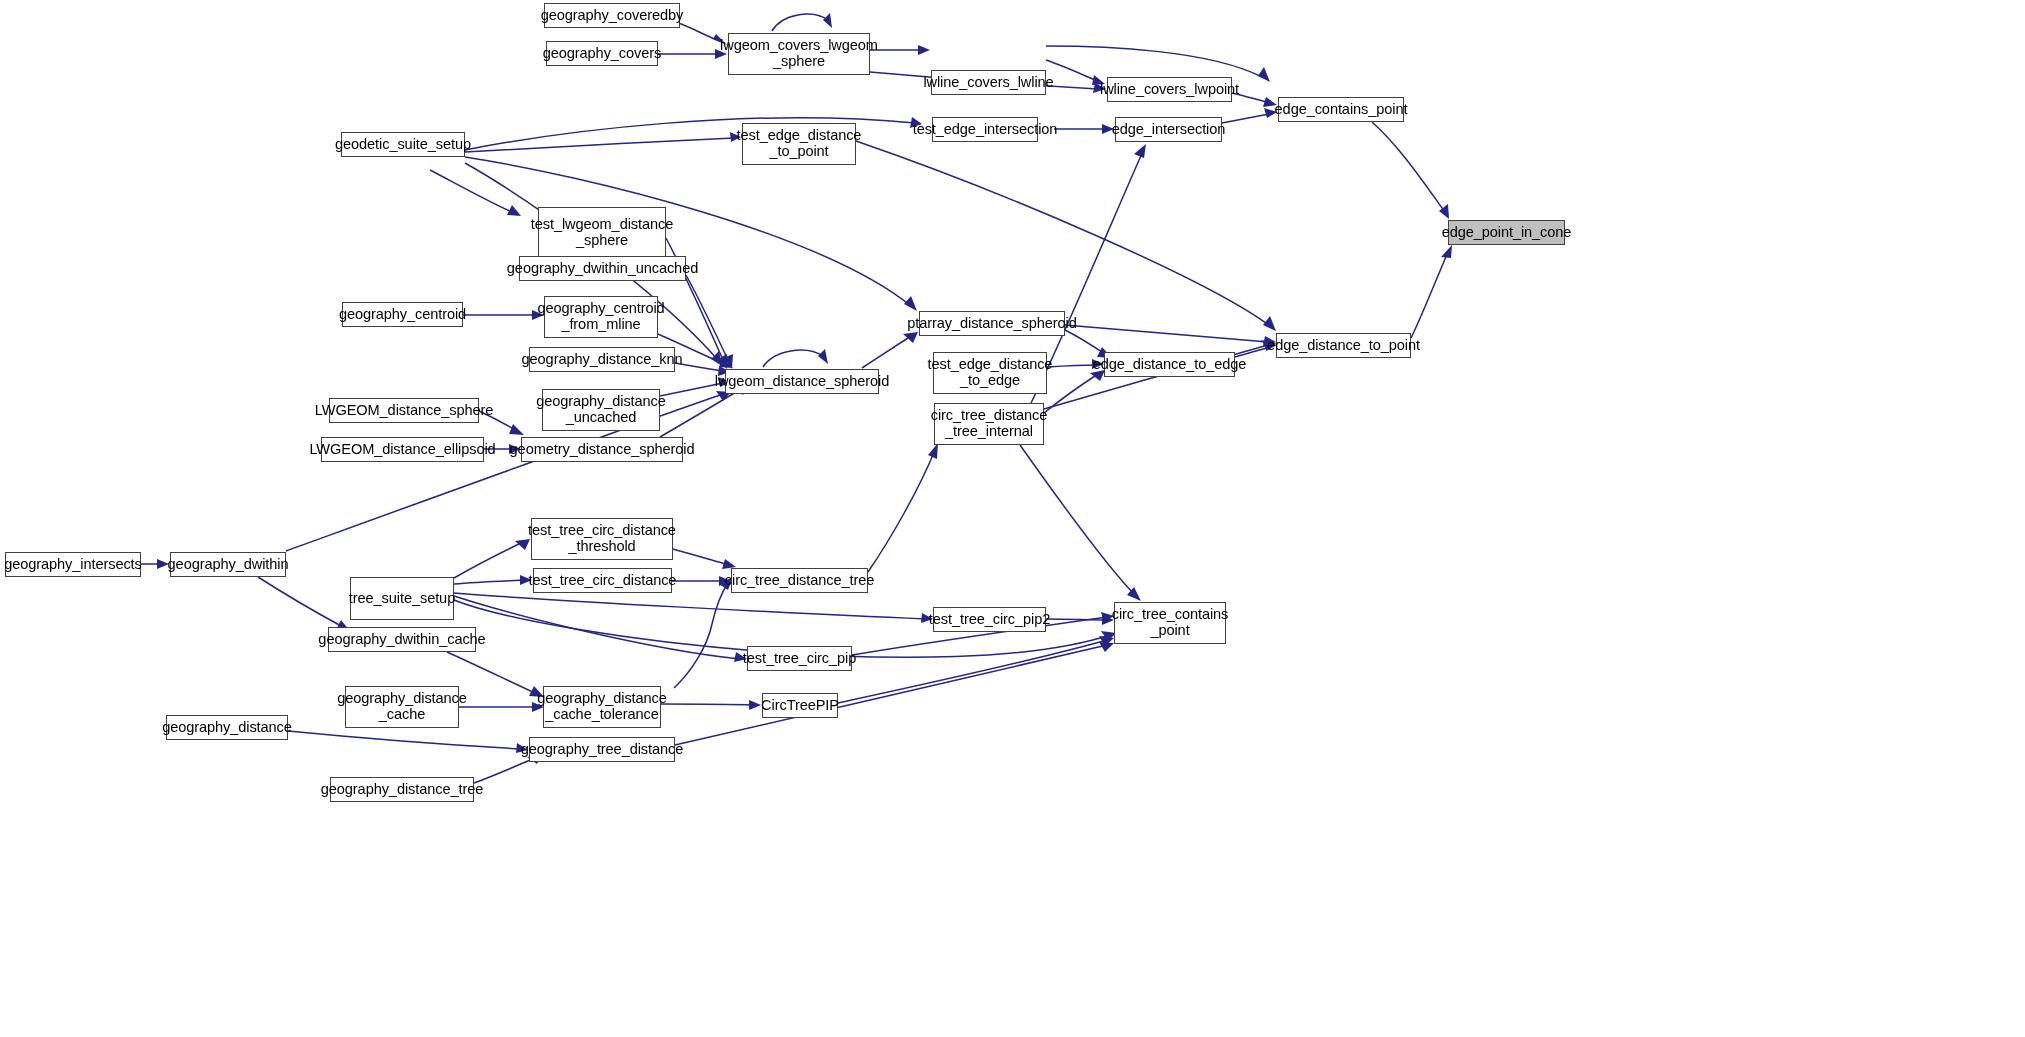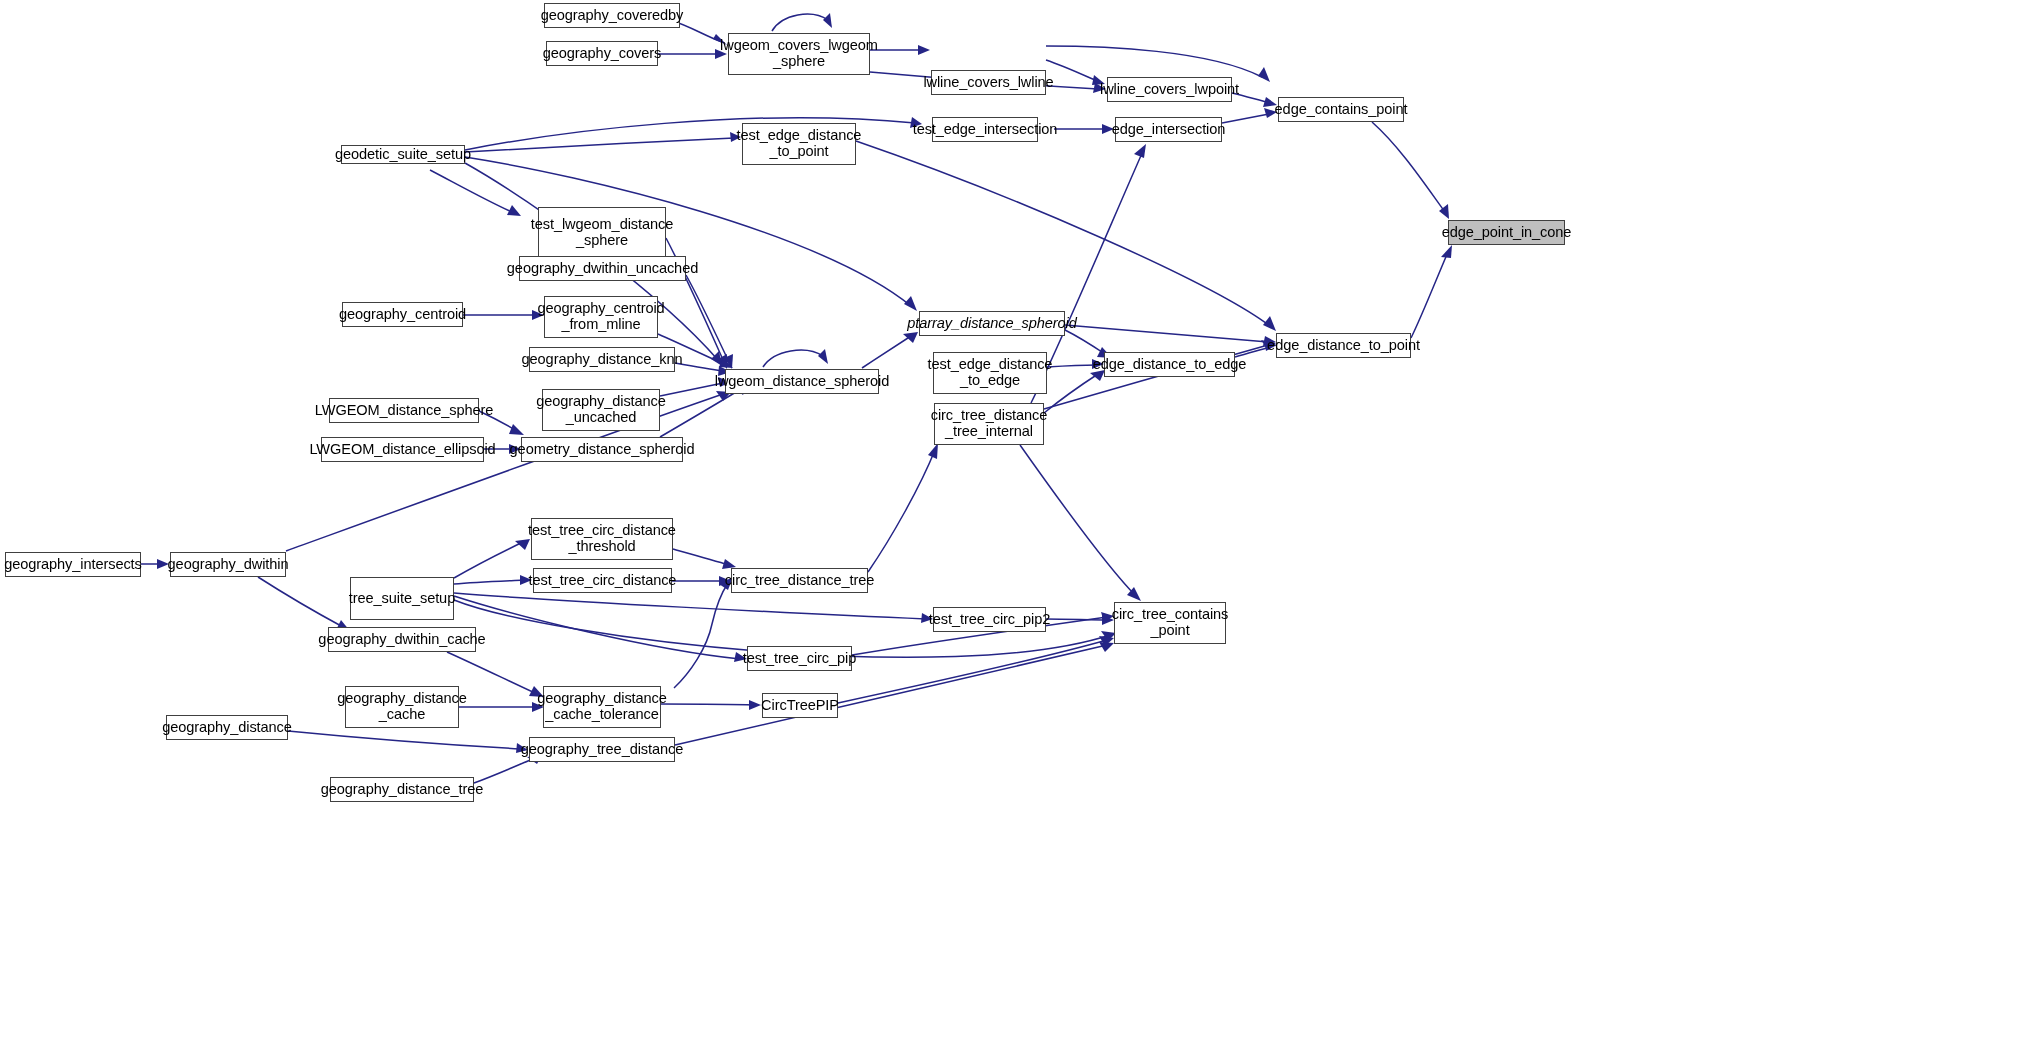--- a/index.html
+++ b/index.html
@@ -178,37 +178,37 @@
       <div class="node" style="left: 534px; top: 3px; width: 136px; height: 25px; margin-left: 10px;"><span>geography_coveredby</span></div>
       <div class="node" style="left: 546px; top: 41px; width: 112px; height: 25px;"><span>geography_covers</span></div>
       <div class="node" style="left: 728px; top: 33px; width: 142px; height: 42px;"><span>lwgeom_covers_lwgeom
 _sphere</span></div>
       <div class="node" style="left: 931px; top: 38px; width: 115px; height: 25px; margin-top: 32px;"><span>lwline_covers_lwline</span></div>
       <div class="node" style="left: 1107px; top: 77px; width: 125px; height: 25px;"><span>lwline_covers_lwpoint</span></div>
       <div class="node" style="left: 1278px; top: 97px; width: 126px; height: 25px;"><span>edge_contains_point</span></div>
       <div class="node" style="left: 923px; top: 117px; width: 106px; height: 25px; margin-left: 9px;"><span>test_edge_intersection</span></div>
       <div class="node" style="left: 1115px; top: 117px; width: 107px; height: 25px;"><span>edge_intersection</span></div>
       <div class="node highlight" style="left: 1448px; top: 220px; width: 117px; height: 25px;"><span>edge_point_in_cone</span></div>
-      <div class="node" style="left: 341px; top: 145px; width: 124px; height: 19px;"><span>geodetic_suite_setup</span></div>
+      <div class="node" style="left: 341px; top: 132px; width: 124px; height: 25px;"><span>geodetic_suite_setup</span></div>
       <div class="node" style="left: 742px; top: 123px; width: 114px; height: 42px;"><span>test_edge_distance
 _to_point</span></div>
       <div class="node" style="left: 538px; top: 207px; width: 128px; height: 52px;"><span>test_lwgeom_distance
 _sphere</span></div>
       <div class="node" style="left: 519px; top: 256px; width: 167px; height: 25px;"><span>geography_dwithin_uncached</span></div>
       <div class="node" style="left: 342px; top: 302px; width: 121px; height: 25px;"><span>geography_centroid</span></div>
       <div class="node" style="left: 544px; top: 296px; width: 114px; height: 42px;"><span>geography_centroid
 _from_mline</span></div>
       <div class="node" style="left: 529px; top: 347px; width: 146px; height: 25px;"><span>geography_distance_knn</span></div>
       <div class="node" style="left: 542px; top: 389px; width: 118px; height: 42px;"><span>geography_distance
 _uncached</span></div>
       <div class="node" style="left: 725px; top: 369px; width: 154px; height: 25px;"><span>lwgeom_distance_spheroid</span></div>
       <div class="node" style="left: 329px; top: 398px; width: 150px; height: 25px;"><span>LWGEOM_distance_sphere</span></div>
       <div class="node" style="left: 321px; top: 437px; width: 163px; height: 25px;"><span>LWGEOM_distance_ellipsoid</span></div>
       <div class="node" style="left: 521px; top: 437px; width: 162px; height: 25px;"><span>geometry_distance_spheroid</span></div>
-      <div class="node" style="left: 919px; top: 311px; width: 146px; height: 25px; font-style: italic;"><span>ptarray_distance_spheroid</span></div>
+      <div class="node" style="left: 919px; top: 311px; width: 146px; height: 25px;"><span>ptarray_distance_spheroid</span></div>
       <div class="node" style="left: 933px; top: 352px; width: 114px; height: 42px;"><span>test_edge_distance
 _to_edge</span></div>
       <div class="node" style="left: 1104px; top: 352px; width: 131px; height: 25px;"><span>edge_distance_to_edge</span></div>
       <div class="node" style="left: 1276px; top: 333px; width: 135px; height: 25px;"><span>edge_distance_to_point</span></div>
       <div class="node" style="left: 934px; top: 403px; width: 110px; height: 42px;"><span>circ_tree_distance
 _tree_internal</span></div>
       <div class="node" style="left: 5px; top: 552px; width: 136px; height: 25px;"><span>geography_intersects</span></div>
       <div class="node" style="left: 170px; top: 552px; width: 116px; height: 25px;"><span>geography_dwithin</span></div>
       <div class="node" style="left: 531px; top: 518px; width: 142px; height: 42px;"><span>test_tree_circ_distance
 _threshold</span></div>

